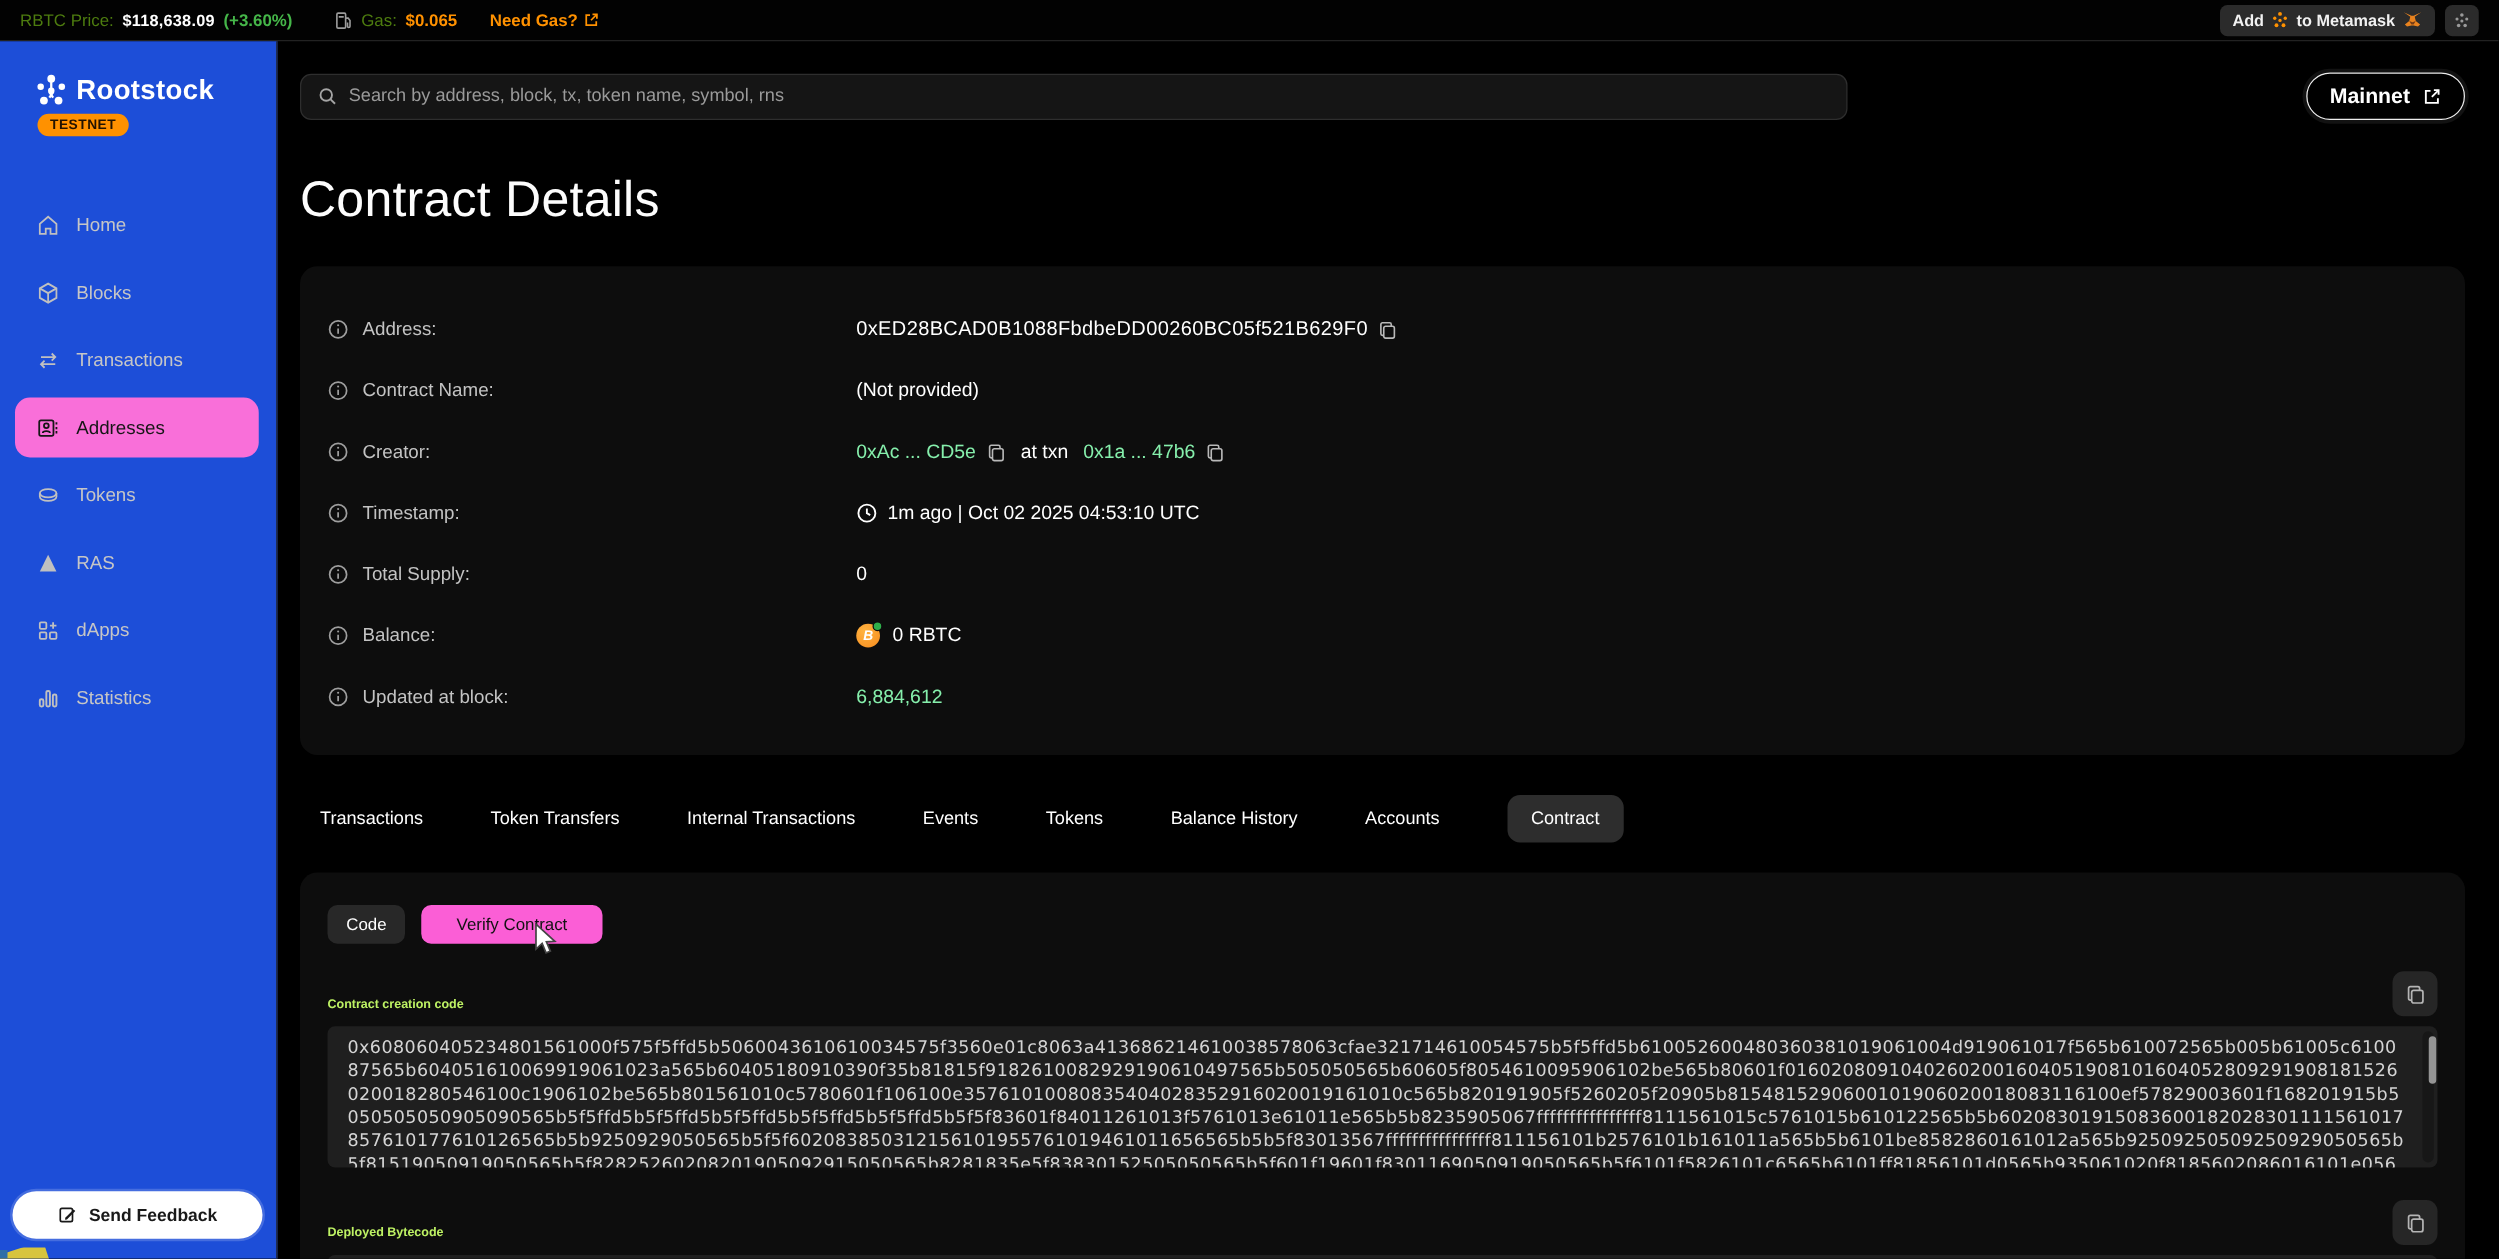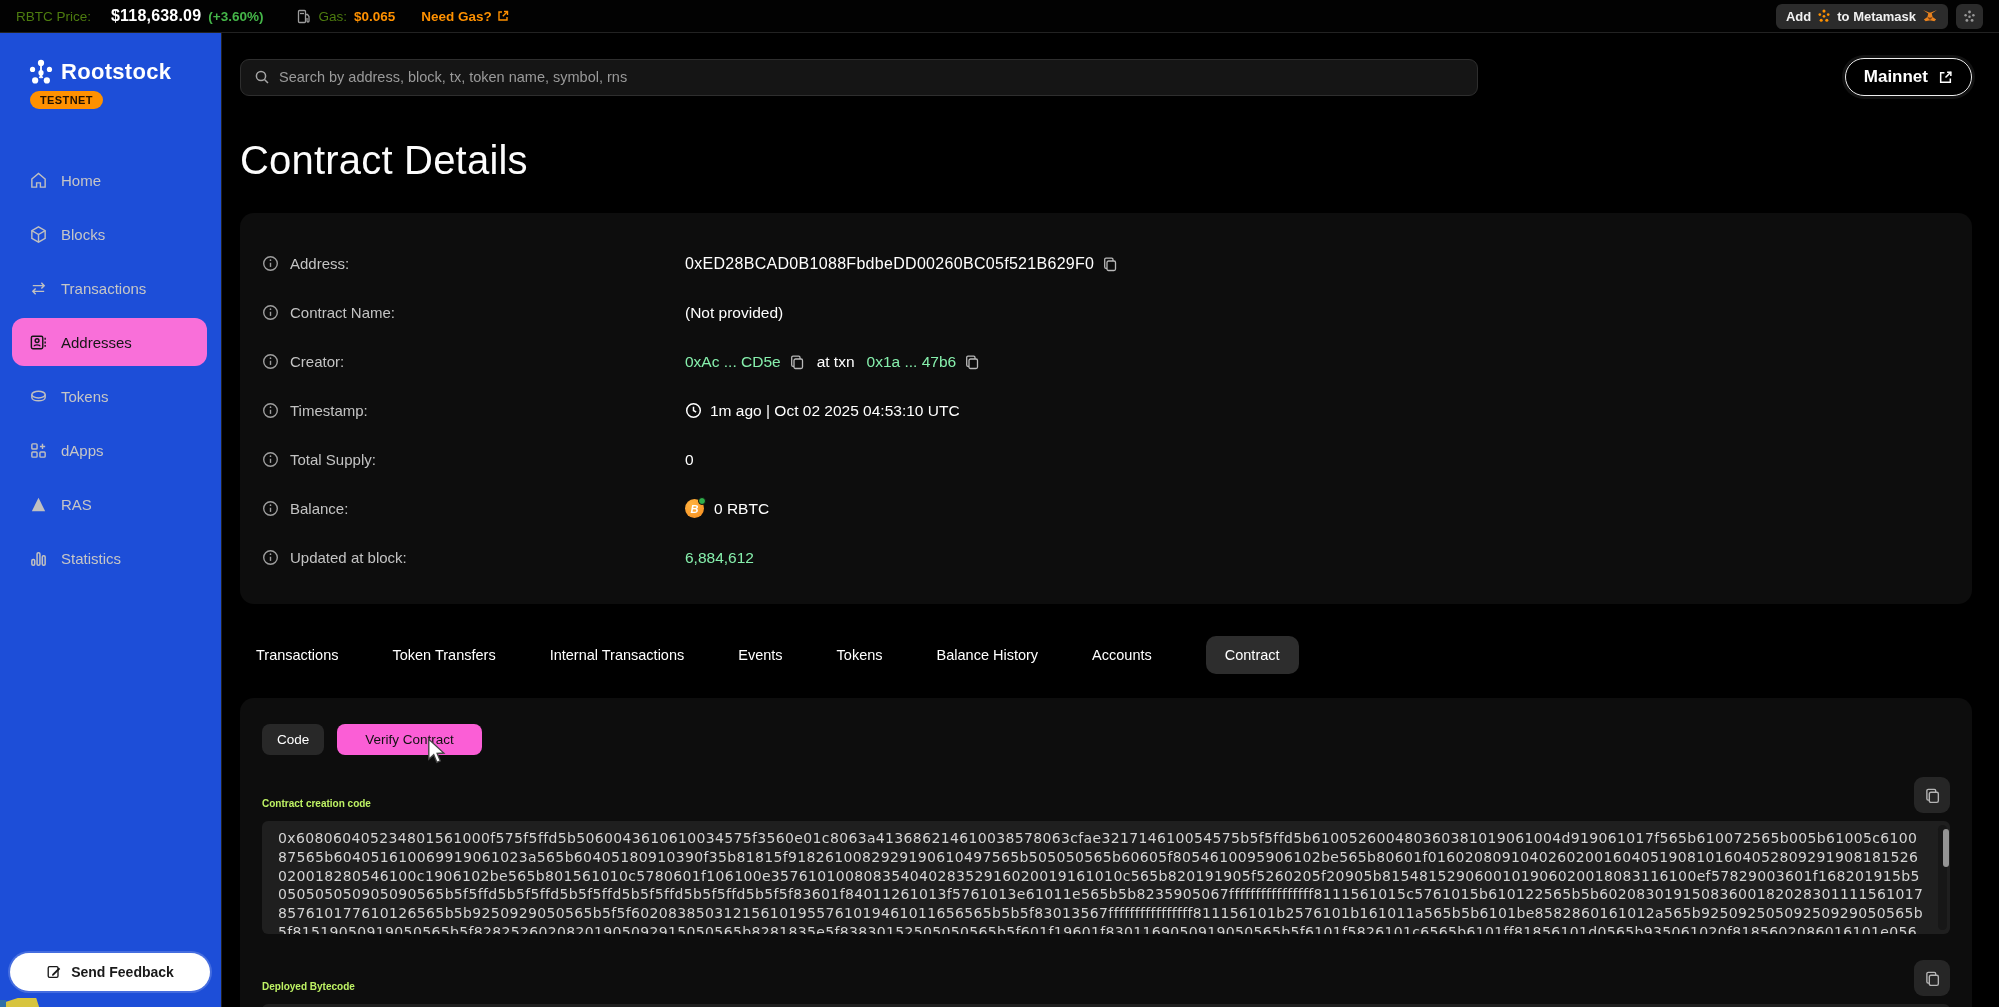--- a/index.html
+++ b/index.html
@@ -11,21 +11,21 @@
   }
   #app { width:1999px; height:1007px; position:relative; display:flex; flex-direction:column; }
 
   
   .topbar {
     height:33px; flex:0 0 33px; display:flex; align-items:center;
     padding:0 16px; border-bottom:1px solid #222; background:#020202;
   }
   .topbar .grp { display:flex; align-items:center; gap:7px; }
   .t-gray { color:#4d7c0f; font-size:13.5px; }
-  .t-white { color:#fff; font-size:16px; font-weight:700; letter-spacing:.2px;margin-left:13px; }
+  .t-white { color:#fff; font-size:13px; font-weight:700; letter-spacing:.2px; }
   .t-green { color:#45b649; font-size:13.5px; font-weight:600; }
   .t-orange { color:#ff9100; font-size:13.5px; font-weight:600; }
   .needgas { display:flex; align-items:center; gap:5px; margin-left:26px; cursor:pointer; }
   .gasgrp { margin-left:34px; }
   .top-right { margin-left:auto; display:flex; align-items:flex-end; gap:8px; }
   .mm-btn {
     display:flex; align-items:center; gap:6px; background:#2b2b2b; border:none;
     border-radius:6px; padding:4px 10px; color:#f1f1f1; font-size:13px; font-weight:700;
     cursor:pointer; height:25px;
   }
@@ -282,36 +282,36 @@
           <span class="nico">
             <svg width="19" height="19" viewBox="0 0 20 20" fill="none" stroke="currentColor" stroke-width="1.5">
               <ellipse cx="10" cy="8" rx="7" ry="3.5"></ellipse>
                 <path d="M3 8 v3 c0 2 3.1 3.5 7 3.5 s7-1.5 7-3.5 V8"></path>
             </svg>
           </span>
           <span>Tokens</span>
         </div>
         <div class="nav-item">
           <span class="nico">
+            <svg width="19" height="19" viewBox="0 0 20 20" fill="currentColor">
+              <path d="M10 3 L17 17 H3 Z"></path>
+            </svg>
+          </span>
+          <span>RAS</span>
+        </div>
+        <div class="nav-item">
+          <span class="nico">
             <svg width="19" height="19" viewBox="0 0 20 20" fill="none" stroke="currentColor" stroke-width="1.5">
               <rect x="3" y="3" width="5.5" height="5.5" rx="1"></rect>
                 <rect x="3" y="11.5" width="5.5" height="5.5" rx="1"></rect>
               <rect x="11.5" y="11.5" width="5.5" height="5.5" rx="1"></rect>
                 <path d="M14.2 3 v5.5 M11.5 5.7 h5.5"></path>
             </svg>
           </span>
           <span>dApps</span>
-        </div>
-        <div class="nav-item">
-          <span class="nico">
-            <svg width="19" height="19" viewBox="0 0 20 20" fill="currentColor">
-              <path d="M10 3 L17 17 H3 Z"></path>
-            </svg>
-          </span>
-          <span>RAS</span>
         </div>
         <div class="nav-item">
           <span class="nico">
             <svg width="19" height="19" viewBox="0 0 20 20" fill="none" stroke="currentColor" stroke-width="1.6">
               <rect x="3" y="11" width="3" height="6" rx="1.3"></rect>
                 <rect x="8.5" y="4" width="3" height="13" rx="1.3"></rect>
               <rect x="14" y="7" width="3" height="10" rx="1.3"></rect>
             </svg>
           </span>
           <span>Statistics</span>

